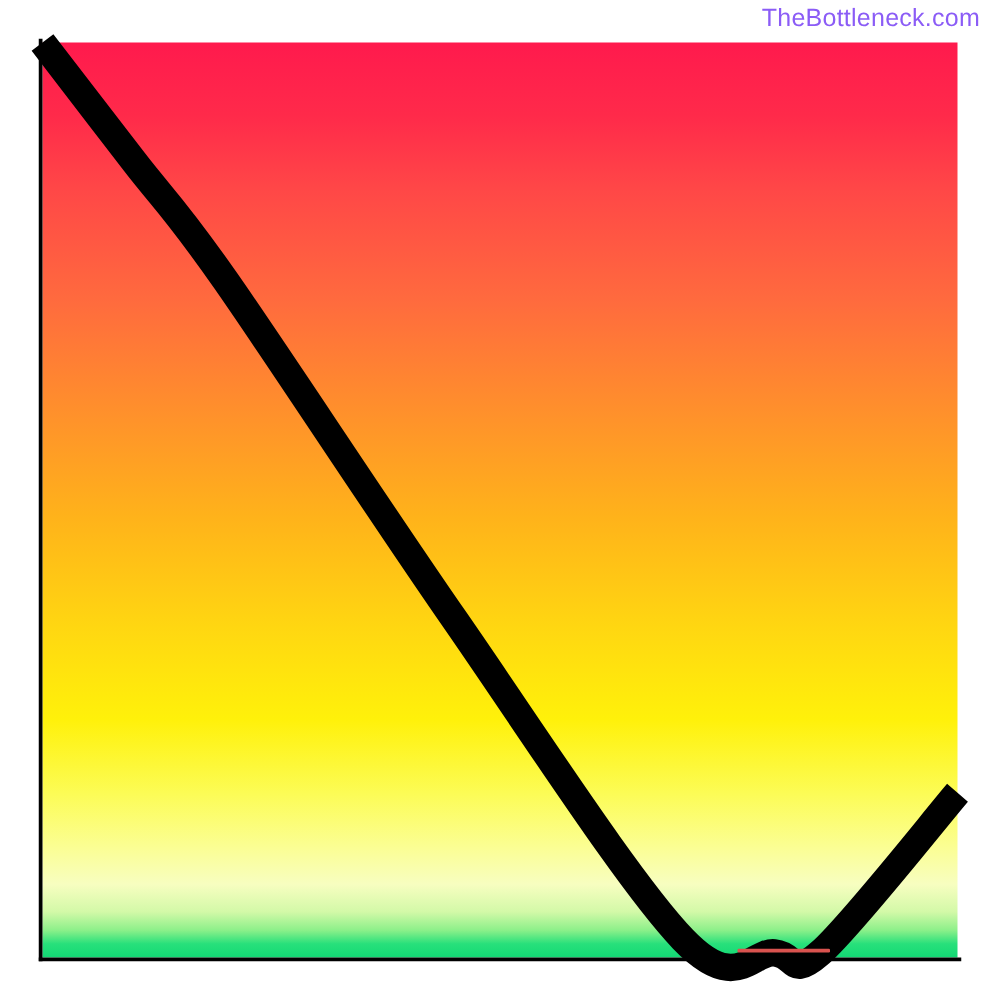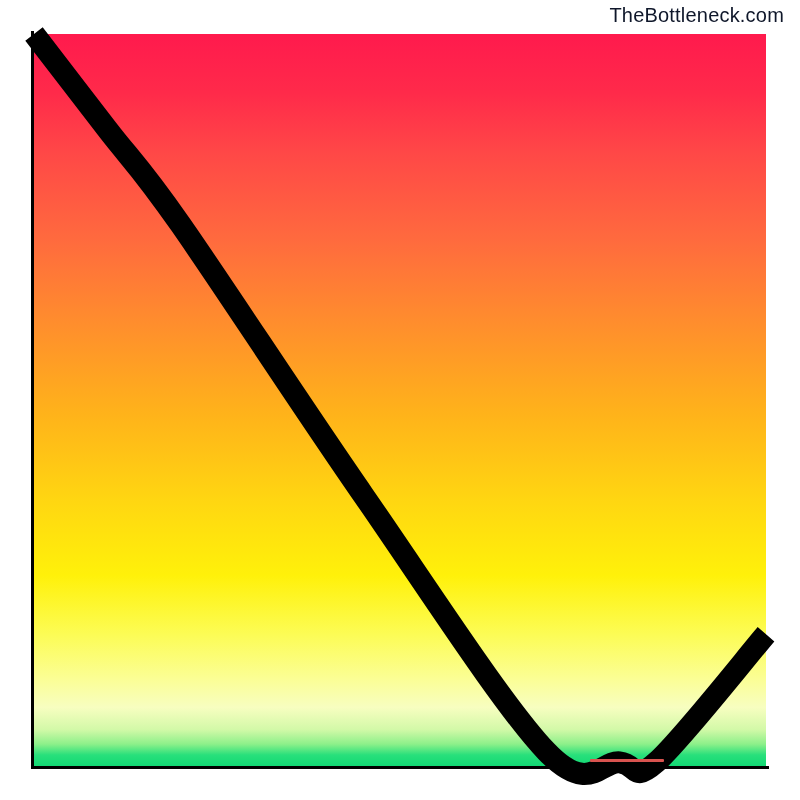--- a/index.html
+++ b/index.html
@@ -13,21 +13,21 @@
   }
   .wrap {
     position: relative;
     width: 800px;
     height: 800px;
   }
   .attribution {
     position: absolute;
     top: 4px;
     right: 16px;
-    color: #0f172a;
+    color: #8b5cf6;
     font-size: 20px;
     font-weight: 400;
     letter-spacing: 0.2px;
     margin-left: 40px;
   }
   .plot {
     position: absolute;
     left: 34px;
     top: 34px;
     width: 732px;

